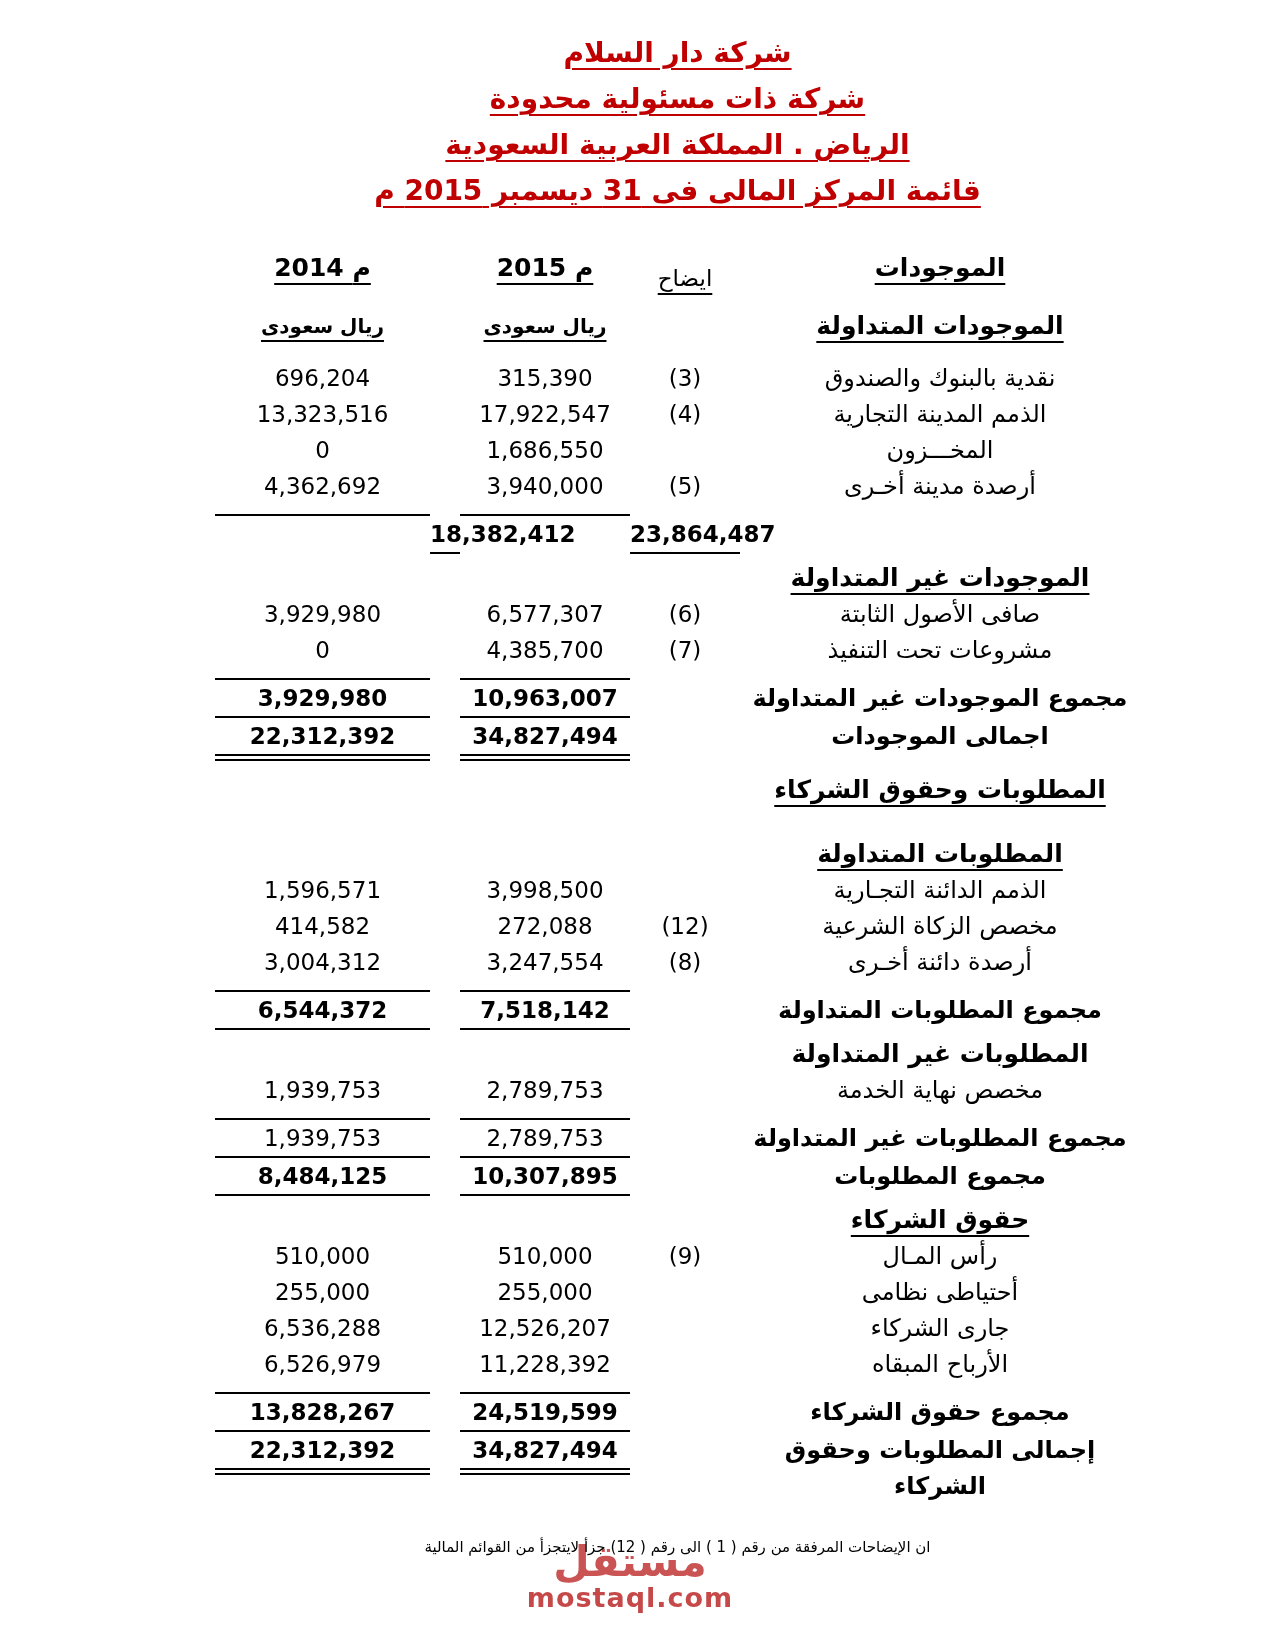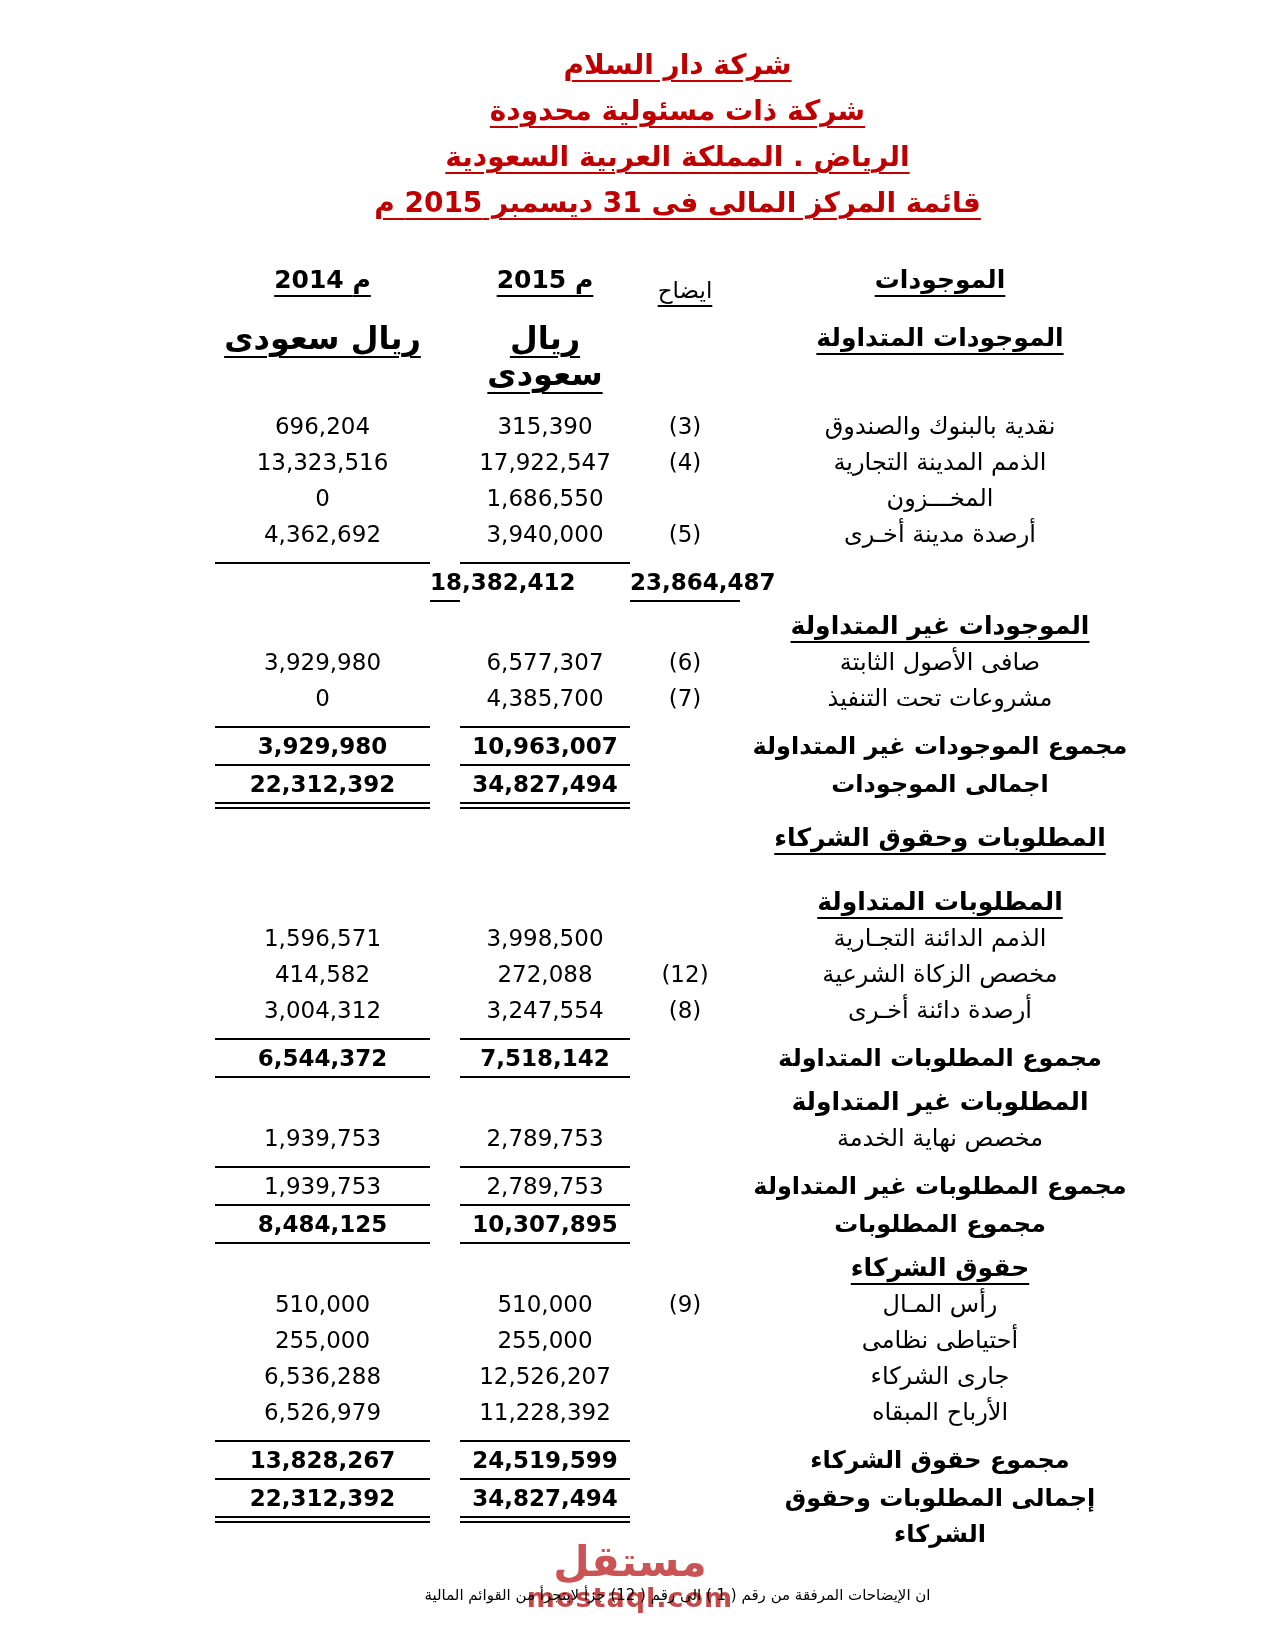--- a/index.html
+++ b/index.html
@@ -22,21 +22,21 @@
     z-index: 0;
     color: #b91c1c;
     user-select: none;
   }
   .wm-ar { font-size: 42px; font-weight: bold; line-height: 44px; letter-spacing: 2px; opacity: .75; }
   .wm-en { font-size: 27px; line-height: 28px; letter-spacing: 1px; opacity: .8; font-weight: bold; }
 
   
   .content {
     position: absolute;
-    top: 16px;
+    top: 4px;
     right: 135px;
     width: 925px;
     z-index: 1;
     direction: rtl;
   }
   
   .title-block { margin-top: 26px; text-align: center; color: #C00000; }
   .t-line { font-size: 28px; font-weight: bold; line-height: 46px; }
   .t-line span {
     text-decoration: underline;
@@ -62,21 +62,21 @@
   .k-header .cell, .k-subheader .cell {
     font-weight: bold;
     font-size: 25px;
     text-decoration: underline;
     text-decoration-thickness: 2px;
     text-underline-offset: 7px;
   }
   .k-header .note { font-weight: 400; font-size: 23px; padding-top: 10px; }
   .k-header  { padding-bottom: 12px; }
   .k-subheader { padding-bottom: 16px; }
-  .k-subheader .amt { font-size: 32px; }
+  .k-subheader .amt { font-size: 20px; }
 
   
   .k-section { margin-top: 6px; }
   .k-section .label { font-weight: bold; font-size: 25px; }
   .k-section.u .label {
     text-decoration: underline;
     text-decoration-thickness: 2px;
     text-underline-offset: 7px;
   }
 

